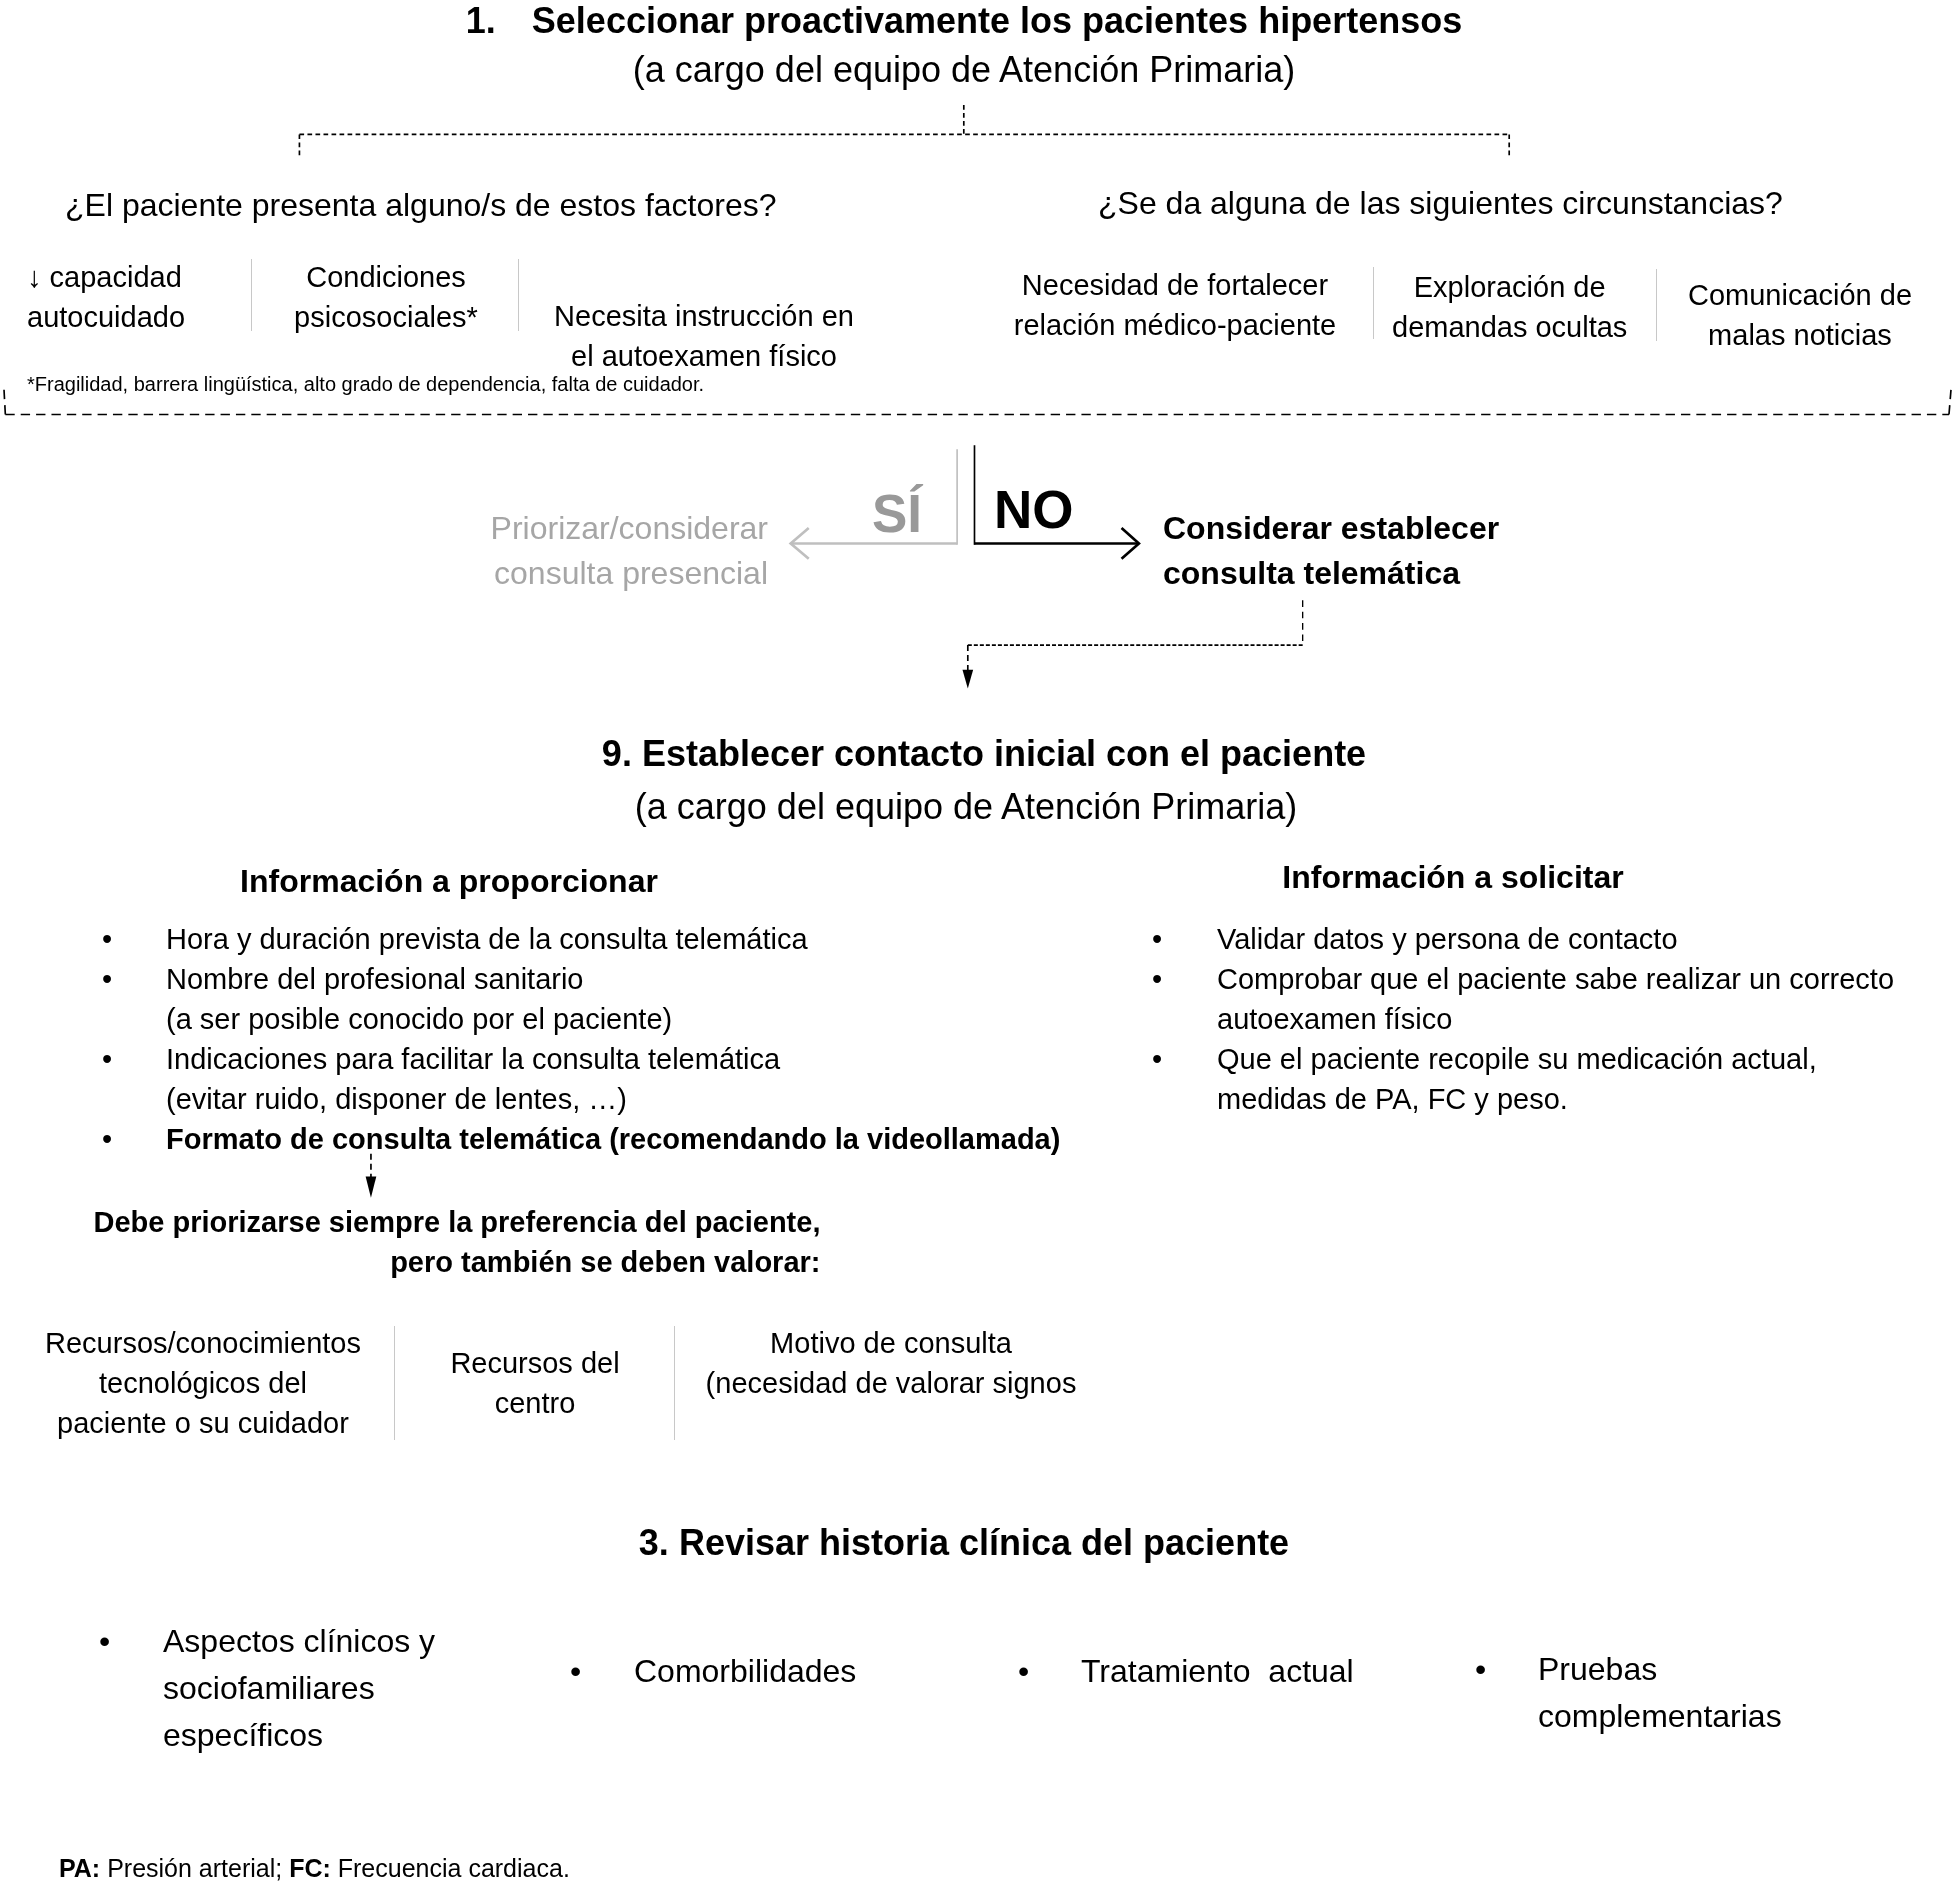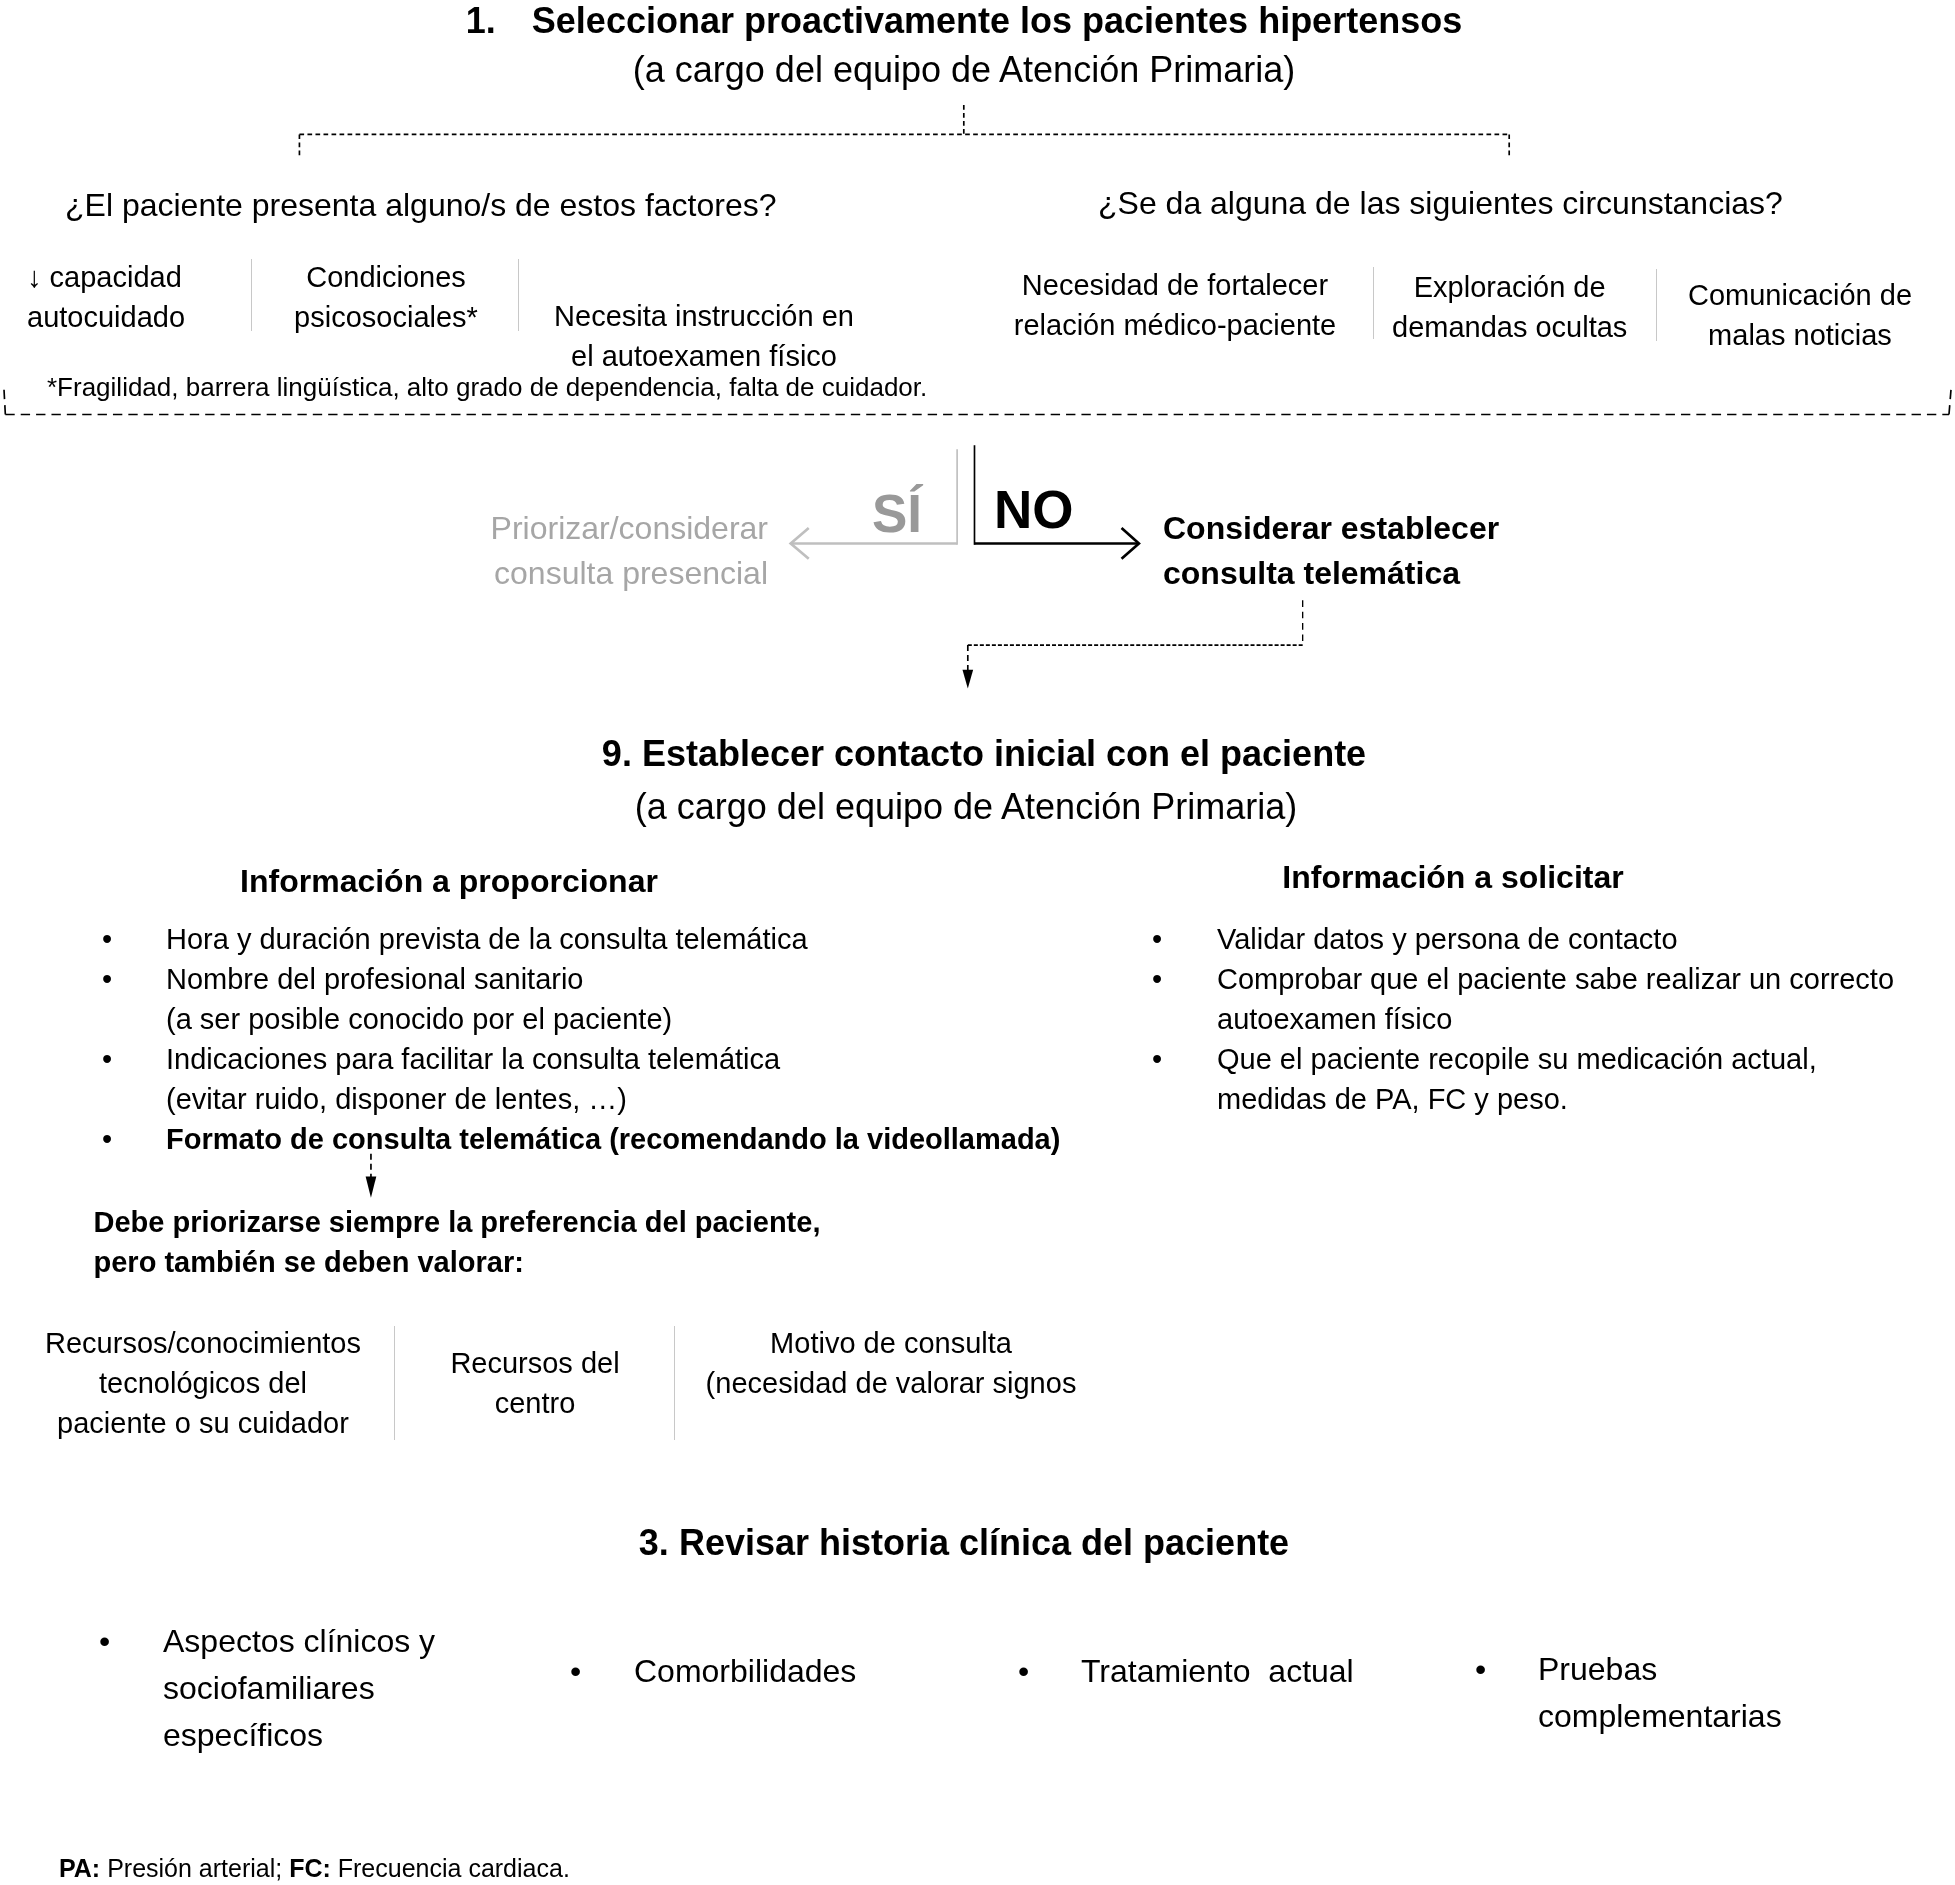--- a/index.html
+++ b/index.html
@@ -1,25 +1,25 @@
 <!DOCTYPE html>
 <html style="font-size:10.7px"><head>
 <meta charset="utf-8">
 <style>
   html, body { margin: 0; padding: 0; background: #ffffff; }
   body { width: 1955px; height: 1885px; position: relative; overflow: hidden;
          font-family: "Liberation Sans", "DejaVu Sans", sans-serif; color: #000; }
   .abs { position: absolute; white-space: nowrap; }
-  .c { text-align: left; transform: translateX(-50%); }
+  .c { text-align: right; transform: translateX(-50%); }
   .r { text-align: right; transform: translateX(-100%); }
   .title { font-size: 36px; font-weight: bold; line-height: 1; }
   .subtitle { font-size: 36px; line-height: 1; }
   .question { font-size: 32px; line-height: 1; }
   .factor { font-size: 29px; line-height: 40px; text-align: center; }
-  .foot { font-size: 26px; line-height: 1; margin-left: 20px; }
+  .foot { font-size: 20px; line-height: 1; }
   .choice { font-size: 53px; font-weight: bold; line-height: 1; margin-top: 22px; }
   .outcome { font-size: 32px; line-height: 45px; }
   .h2 { font-size: 32px; font-weight: bold; line-height: 1; }
   .li { font-size: 29px; line-height: 40px; }
   .bullet { font-size: 29px; line-height: 40px; }
   .bold { font-weight: bold; }
   .col { font-size: 29px; line-height: 40px; text-align: center; }
   .s3 { font-size: 32px; line-height: 47px; }
   .vsep { position: absolute; width: 1.3px; background: #c8c8c8; }
   svg.overlay { position: absolute; left: 0; top: 0; }

